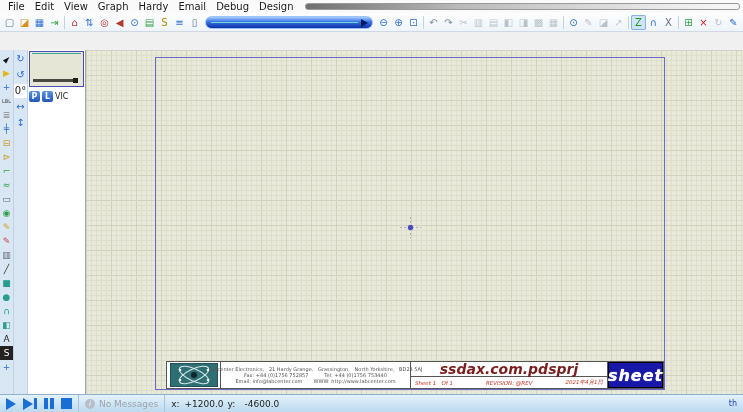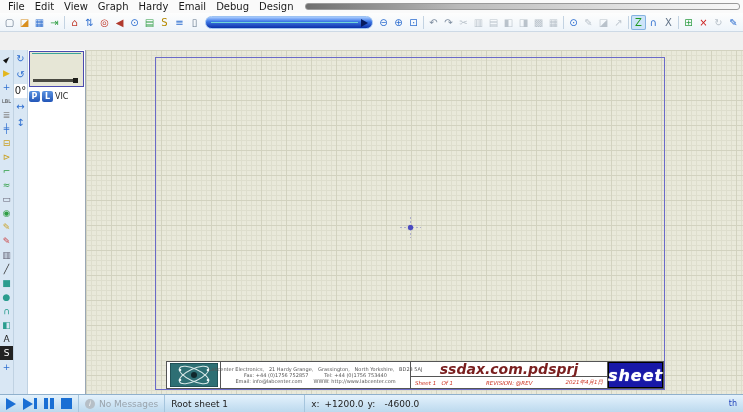--- a/index.html
+++ b/index.html
@@ -317,23 +317,20 @@
           </span>
         </span>
       <span class="t-btn">
           <span class="stop-shape"></span>
         </span>
     </div>
     <div class="seg">
       <span class="info-circle">i</span>
       <span class="muted">No Messages</span>
     </div>
-    <div class="seg" style="width:140px;">
-      <span>Root sheet 1</span>
-    </div>
     <div class="seg coords">
       <span>x:</span>
       <span class="coord-val">+1200.0</span>
       <span>y:</span>
       <span class="coord-val">-4600.0</span>
     </div>
     <div class="seg units-seg">
       <span>th</span>
     </div>
   </div>

